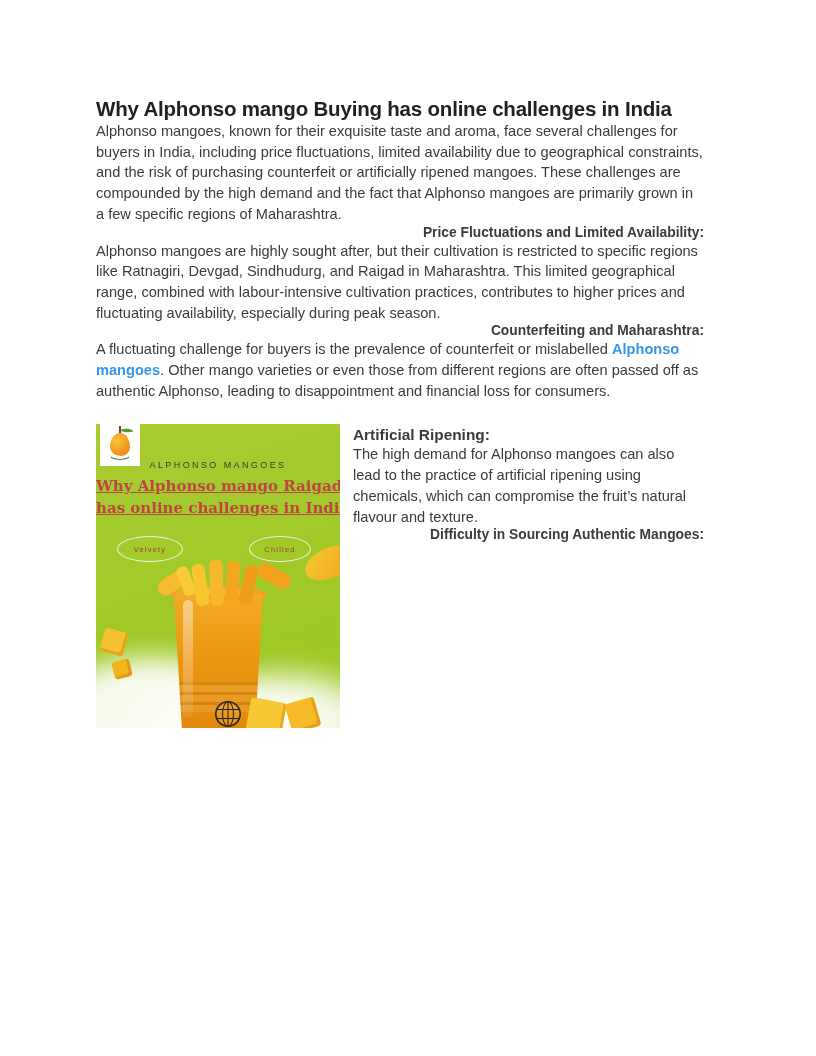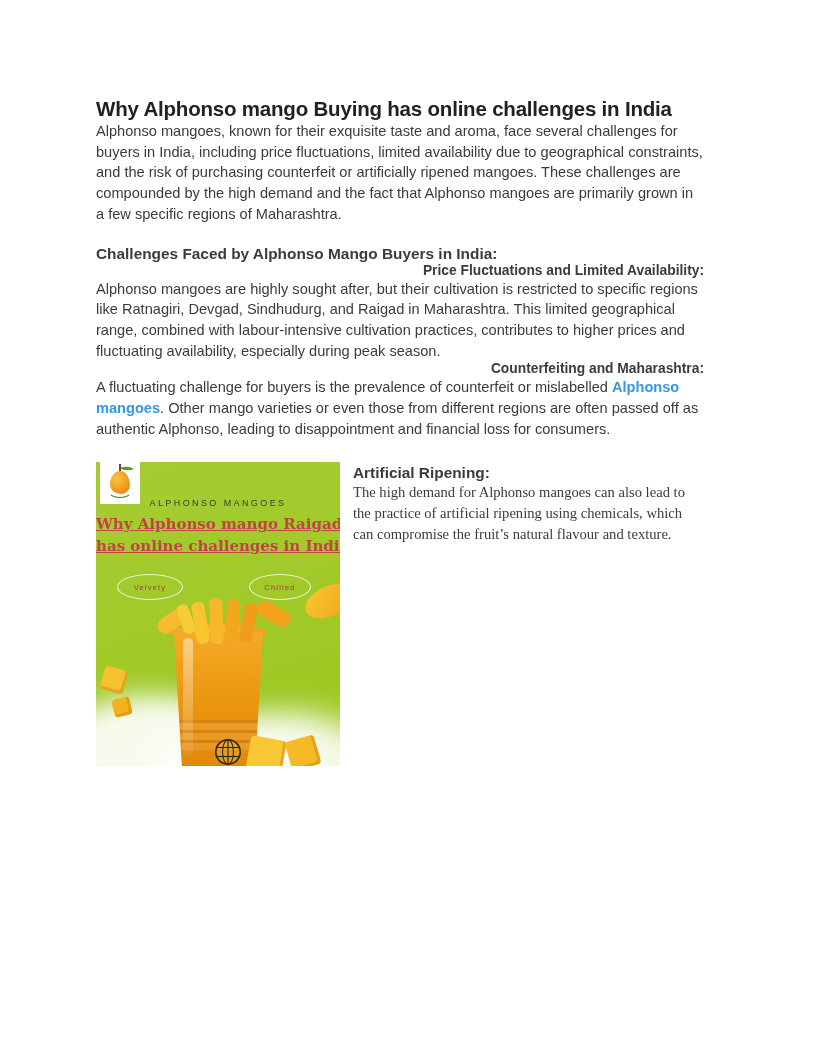--- a/index.html
+++ b/index.html
@@ -27,21 +27,21 @@
   }
   .mt-challenges{margin-top:19px;}
   .mt-price-h{margin-top:25px;}
   .mt-price-p{margin-top:19px;}
   .mt-counterfeit-h{margin-top:26px;}
   .mt-counterfeit-p{margin-top:15px;}
   a.doc-link{color:var(--link-blue,#3598e6);font-weight:bold;text-decoration:none;cursor:pointer;}
   .columns{margin-top:23px;display:flex;align-items:flex-start;}
   .right-col{margin-left:13px;width:363px;}
   .right-col h2{margin-top:2px;}
-  .mt-artificial-p{margin-top:25px;font-family:Liberation Serif, serif;}
+  .mt-artificial-p{margin-top:25px;}
   .mt-sourcing-h{margin-top:22px;font-size:14.2px;}
   .mt-sourcing-p{margin-top:14px;}
 
   
   .infographic{
     position:relative;width:244px;height:304px;flex-shrink:0;overflow:hidden;
     background:linear-gradient(160deg,var(--infographic-green,#a7cc33) 0%,var(--infographic-green2,#9bc71f) 100%);
   }
   .ig-logo{position:absolute;left:4px;top:0;width:40px;height:42px;background:#fff;}
   .ig-logo-mango{
@@ -112,21 +112,20 @@
 </style>
 </head>
 <body>
 
 <div class="page">
 
   <h1 class="doc-title">Why Alphonso mango Buying has online challenges in India</h1>
 
   <p class="body-text intro">Alphonso mangoes, known for their exquisite taste and aroma, face several challenges for buyers in India, including price fluctuations, limited availability due to geographical constraints, and the risk of purchasing counterfeit or artificially ripened mangoes. These challenges are compounded by the high demand and the fact that Alphonso mangoes are primarily grown in a few specific regions of Maharashtra.</p>
 
-  <h2 class="sec-heading mt-challenges">Challenges Faced by Alphonso Mango Buyers in India:</h2>
 
   <h3 class="sub-heading mt-price-h">Price Fluctuations and Limited Availability:</h3>
   <p class="body-text mt-price-p">Alphonso mangoes are highly sought after, but their cultivation is restricted to specific regions like Ratnagiri, Devgad, Sindhudurg, and Raigad in Maharashtra. This limited geographical range, combined with labour-intensive cultivation practices, contributes to higher prices and fluctuating availability, especially during peak season.</p>
 
   <h3 class="sub-heading mt-counterfeit-h">Counterfeiting and Maharashtra:</h3>
   <p class="body-text mt-counterfeit-p"><span>A fluctuating challenge for buyers is the prevalence of counterfeit or mislabelled </span><a class="doc-link">Alphonso mangoes</a><span>. Other mango varieties or even those from different regions are often passed off as authentic Alphonso, leading to disappointment and financial loss for consumers.</span></p>
 
   <div class="columns">
 
     <div class="infographic">
@@ -177,16 +176,17 @@
         <ellipse cx="15" cy="14" rx="5.5" ry="12.2" fill="none" stroke="#2c2817" stroke-width="1.1"></ellipse>
         <line x1="3.5" y1="9.5" x2="26.5" y2="9.5" stroke="#2c2817" stroke-width="1.1"></line>
         <line x1="3.5" y1="18.5" x2="26.5" y2="18.5" stroke="#2c2817" stroke-width="1.1"></line>
         <line x1="15" y1="1.8" x2="15" y2="26.2" stroke="#2c2817" stroke-width="1.1"></line>
       </svg>
     </div>
 
     <div class="right-col">
       <h2 class="sec-heading">Artificial Ripening:</h2>
       <p class="body-text mt-artificial-p">The high demand for Alphonso mangoes can also lead to the practice of artificial ripening using chemicals, which can compromise the fruit’s natural flavour and texture.</p>
+      <h3 class="sub-heading mt-sourcing-h">Difficulty in Sourcing Authentic Mangoes:</h3>
     </div>
 
   </div>
 </div>
 
 </body></html>

